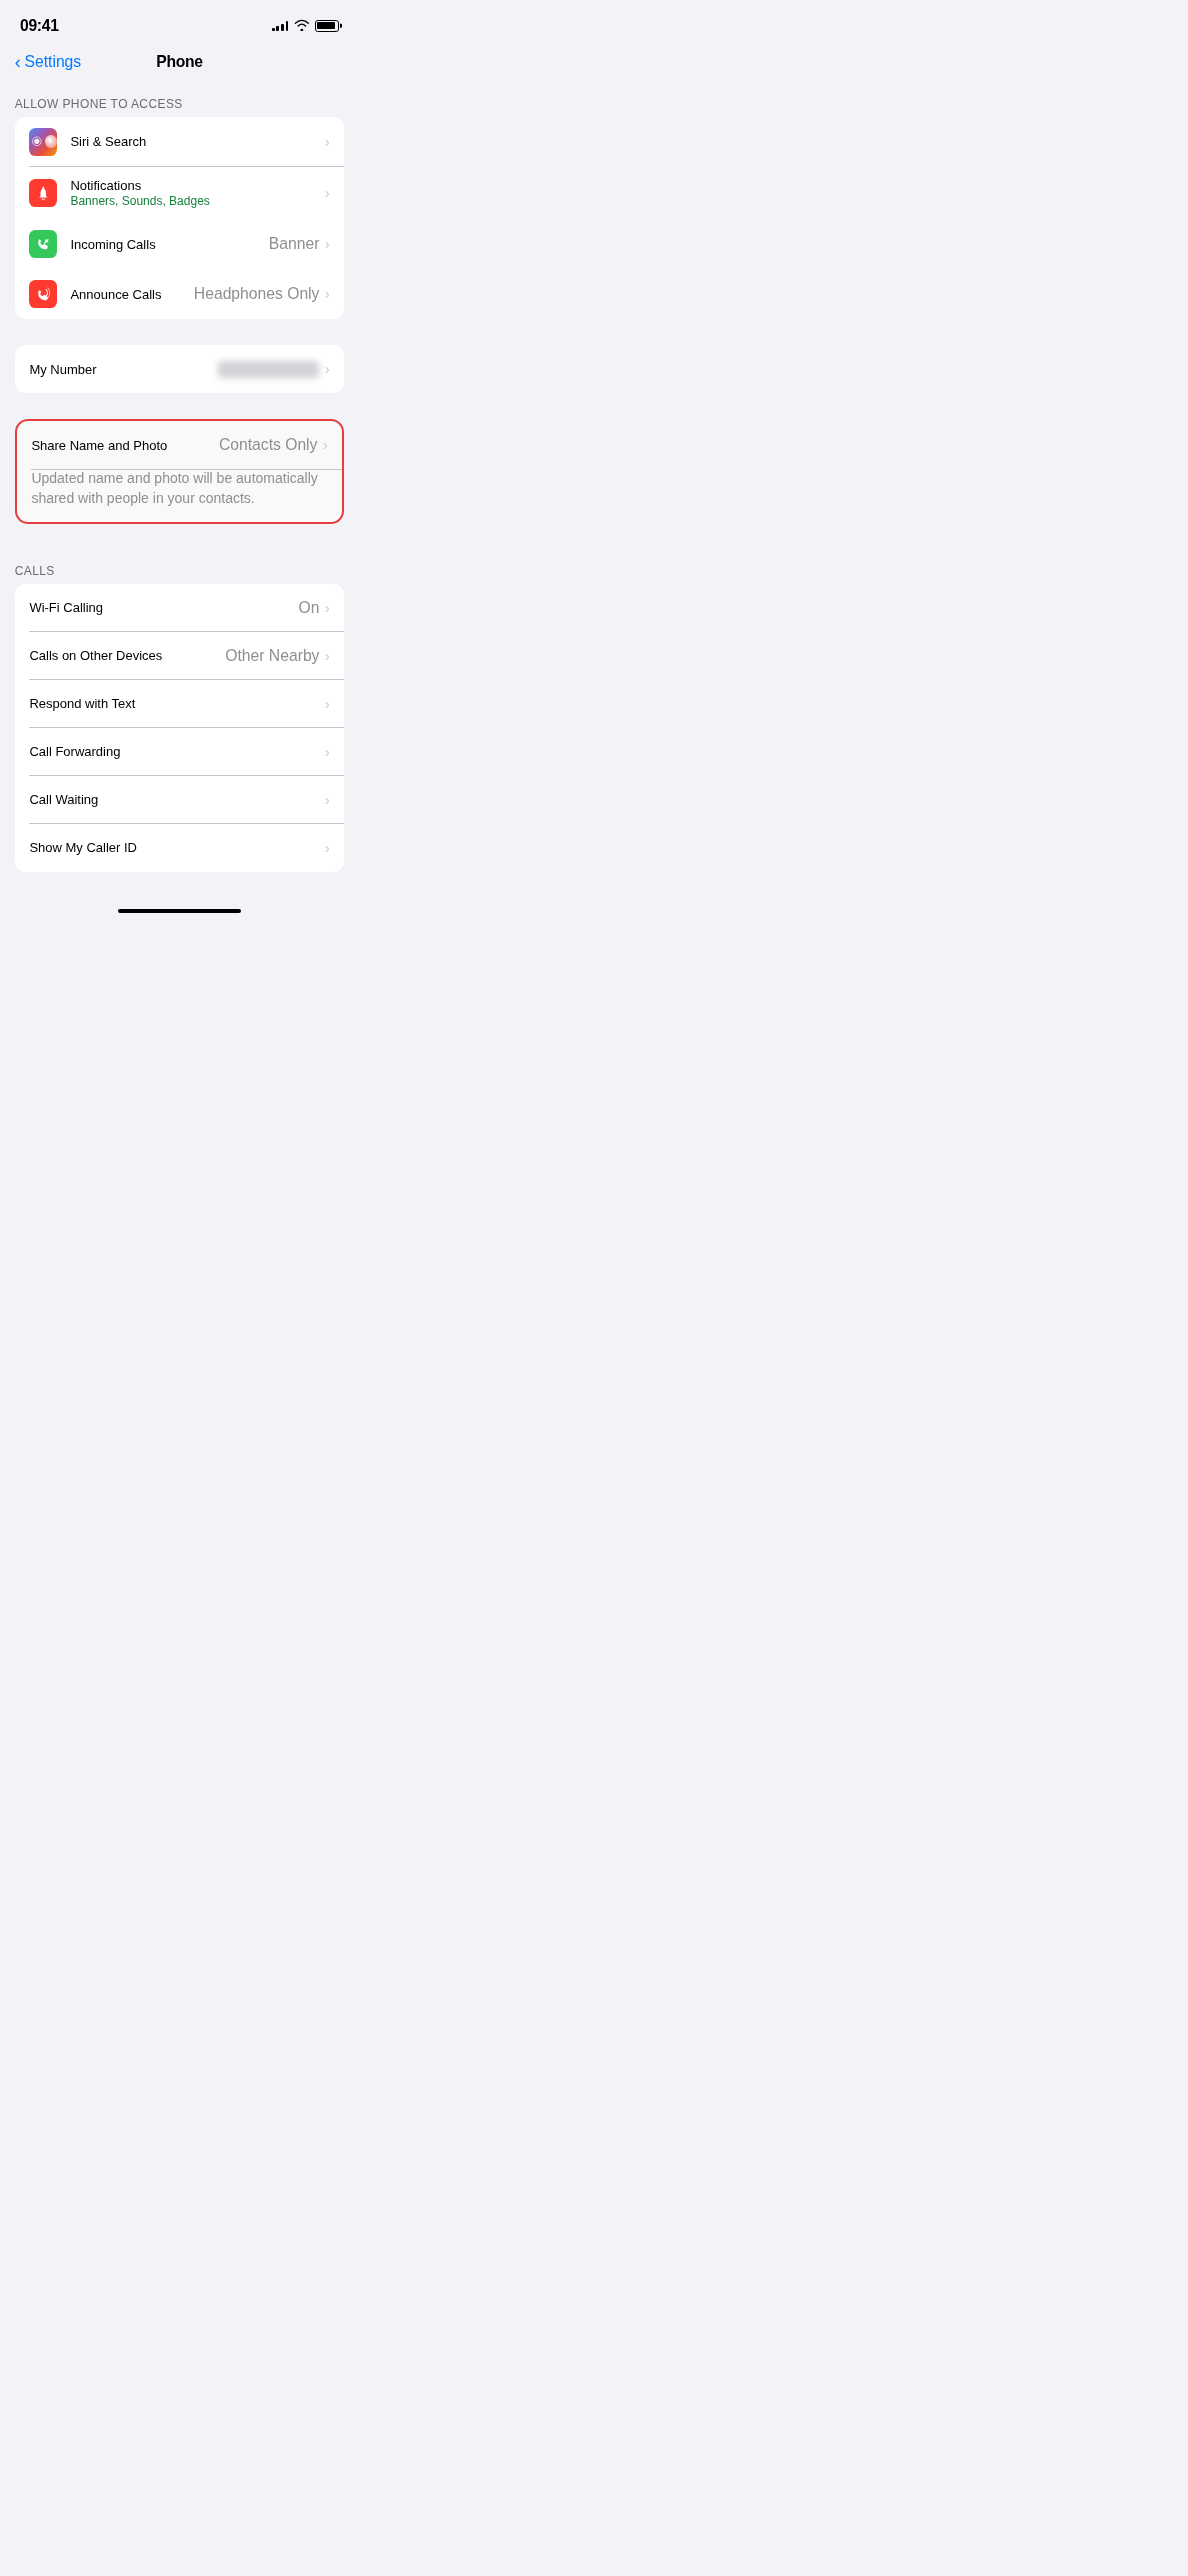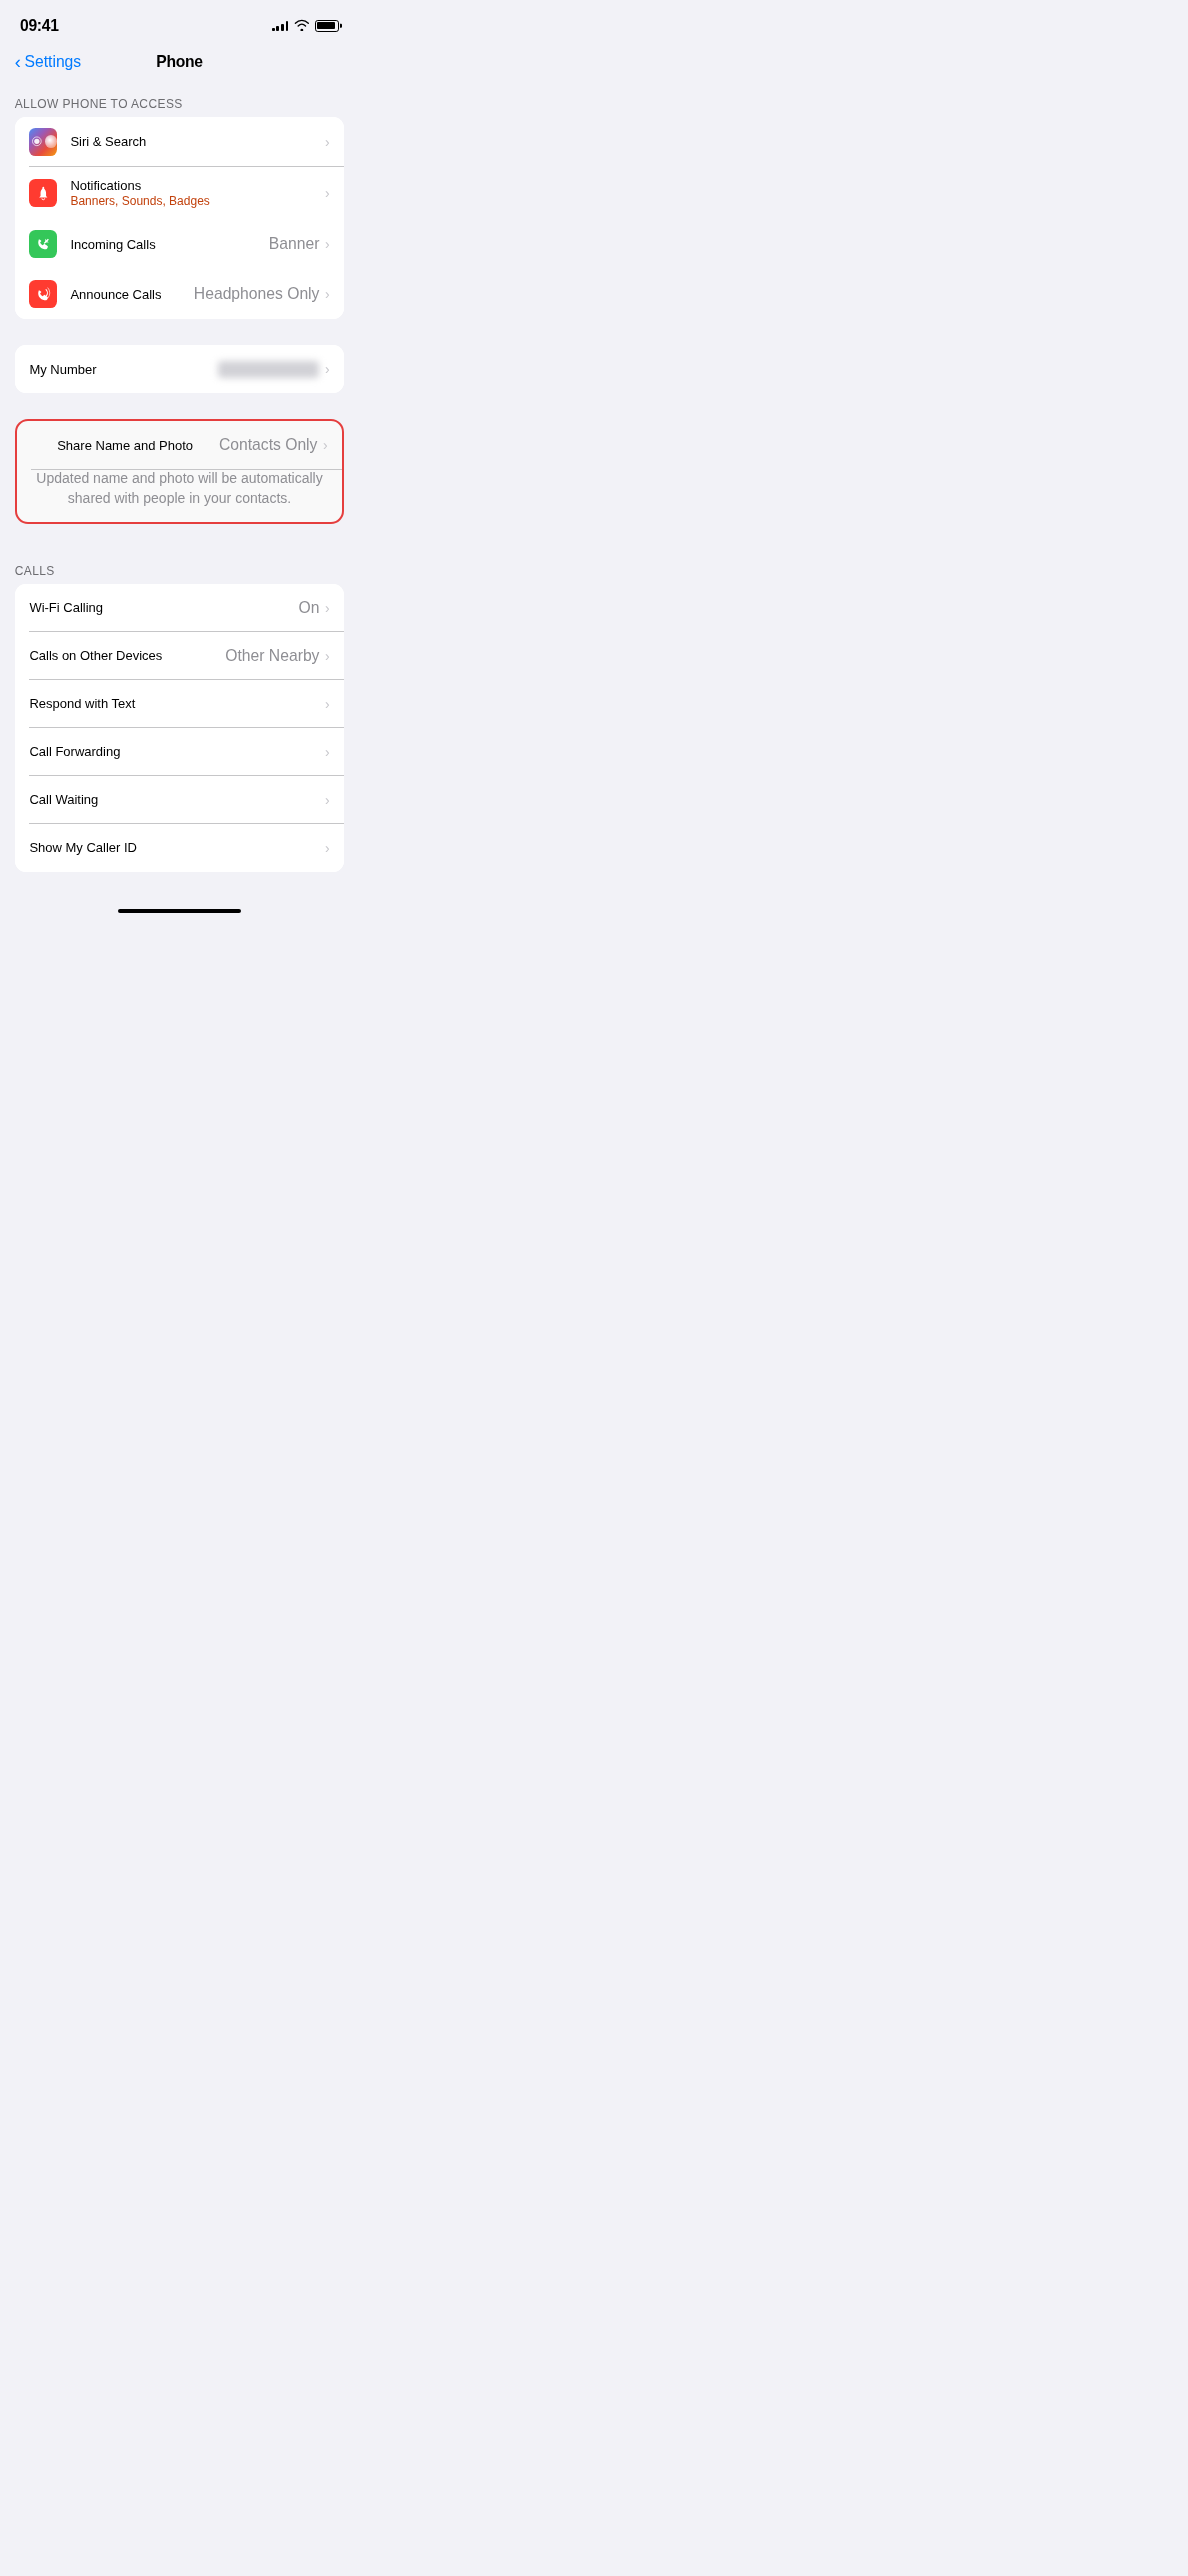--- a/index.html
+++ b/index.html
@@ -183,42 +183,41 @@
 
     .list-item-content {
       flex: 1;
     }
     .list-item-title {
       font-size: 13px;
       color: #000;
     }
     .list-item-subtitle {
       font-size: 12px;
-      color: #c2410c;
+      color: #15803d;
       margin-top: 1.8px;
     }
     .list-item-value {
       font-size: 15.7px;
       color: #8e8e93;
       margin-right: 5.5px;
     }
     .chevron {
       color: #c7c7cc;
       font-size: 14px;
       line-height: 1;
     }
 
     
     .card-highlighted {
       background: #f9f9f9;
       border-radius: 13px;
       margin: 0 14.7px;
       border: 2.8px solid #e53e3e;
       overflow: hidden;
-      text-align: center;
     }
     .card-highlighted .list-item {
       background: transparent;
     }
     .highlight-footer {
       padding: 0 14.7px 13px 14.7px;
       font-size: 14px;
       color: #8e8e93;
       line-height: 1.4;
       background: transparent;

